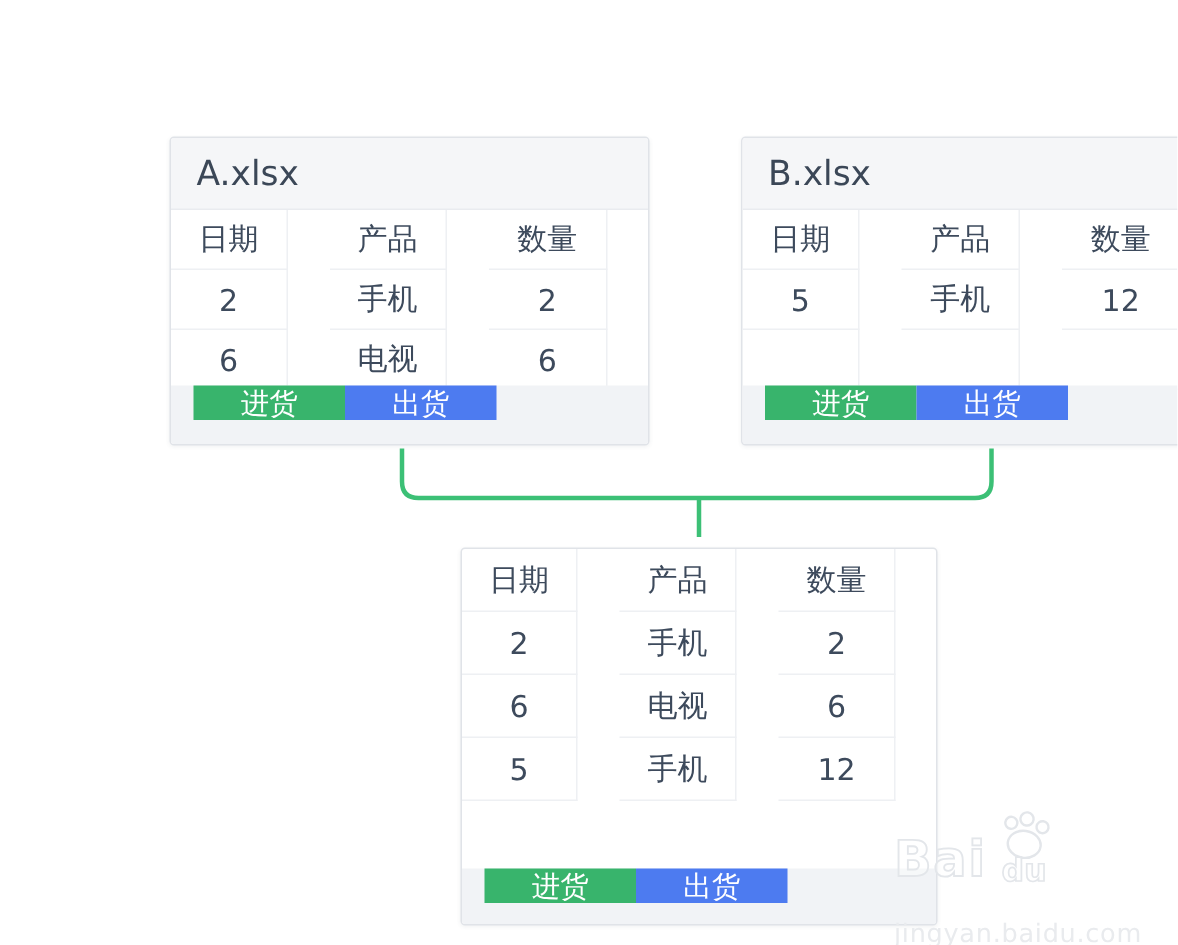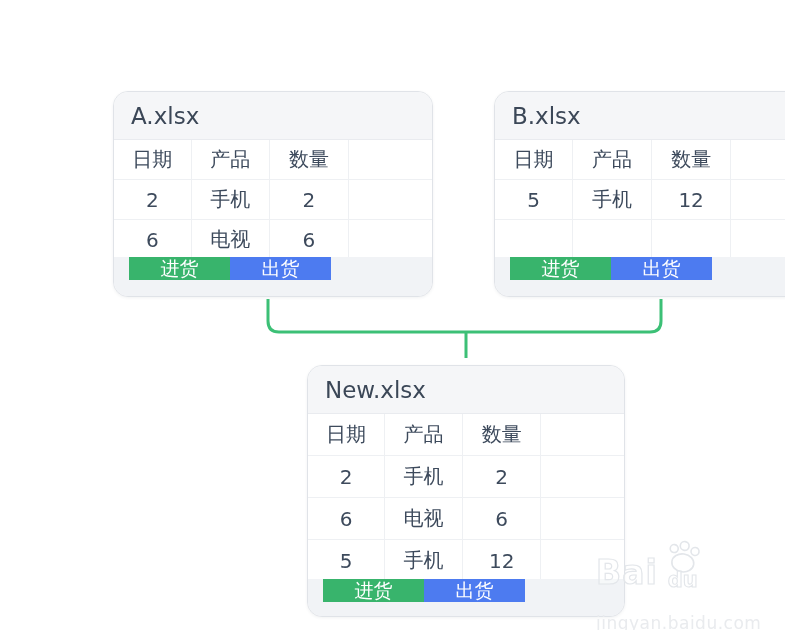--- a/index.html
+++ b/index.html
@@ -3,33 +3,33 @@
 <meta charset="utf-8">
 <style>
   html,body{margin:0;padding:0;background:#ffffff;}
   #stage{
     position:relative;width:785px;height:630px;overflow:hidden;background:#ffffff;
     font-family:"DejaVu Sans","Liberation Sans",sans-serif;
     color:#3b4757;
   }
   
   .card{
-    position:absolute;background:#ffffff;border:1px solid #e0e3e8;border-radius:15px;
+    position:absolute;background:#ffffff;border:1px solid #e0e3e8;border-radius:3px;
     box-shadow:0 1px 3px rgba(60,70,90,0.07);box-sizing:border-box;overflow:hidden;
   }
   #card-a{left:113px;top:91px;width:320px;height:206px;}
   #card-b{left:494px;top:91px;width:322px;height:206px;}
   #card-new{left:307px;top:365px;width:318px;height:252px;}
   .card-title{
     height:47px;background:#f5f6f8;border-bottom:1px solid #e9ebef;
     display:flex;align-items:center;padding-left:17px;font-size:23px;color:#39445
 4;
   }
   .tbl{width:100%;}
-  .trow{display:grid;grid-template-columns:24.4% 24.7% 24.7% 26.2%;}
+  .trow{display:grid;grid-template-columns:24.4% 24.7% 24.7% 26.2%;gap:28px;}
   .card-sm .trow{height:40px;}
   .card-lg .trow{height:42px;}
   .tcell{
     display:flex;align-items:center;justify-content:center;
     border-right:1px solid #eef0f3;border-bottom:1px solid #eef0f3;
     font-size:20px;color:#3d4a5c;box-sizing:border-box;white-space:nowrap;overflow:hidden;
   }
   .tcell:last-child{border-right:none;}
   
   .sheetbar{
@@ -112,21 +112,20 @@
           <div class="tcell"></div>
         </div>
       </div>
     <div class="sheetbar">
       <div class="tab" style="background: rgb(56, 180, 108);">进货</div>
       <div class="tab" style="background: rgb(77, 123, 240);">出货</div>
     </div>
   </div>
 
   <div class="card card-lg" id="card-new">
-    <div class="card-title">New.xlsx</div>
     <div class="tbl">
         <div class="trow">
           <div class="tcell">日期</div>
           <div class="tcell">产品</div>
           <div class="tcell">数量</div>
           <div class="tcell"></div>
         </div>
         <div class="trow">
           <div class="tcell">2</div>
           <div class="tcell">手机</div>

